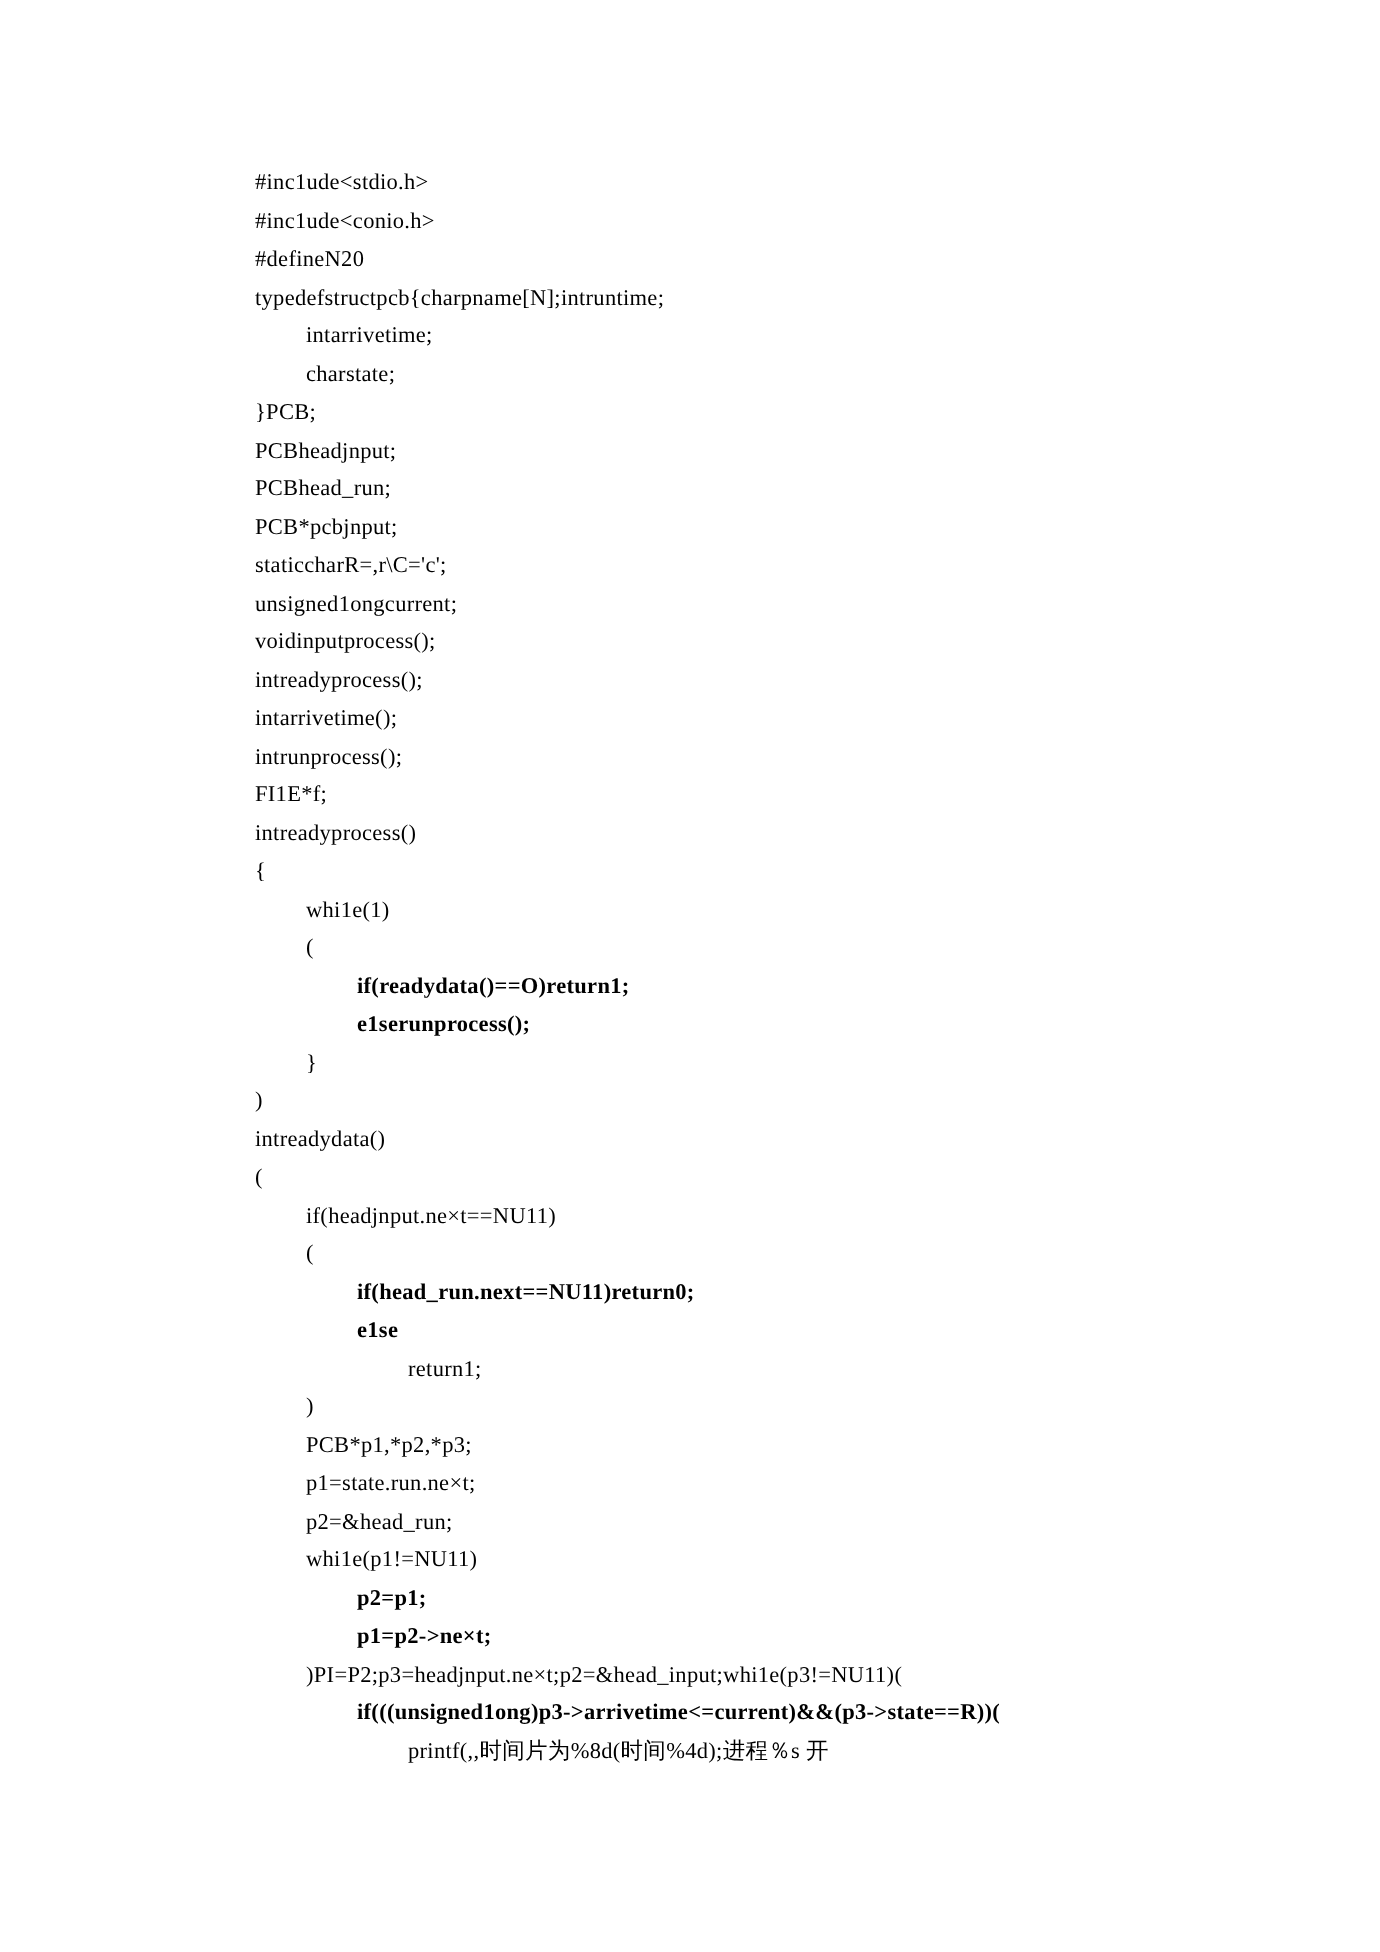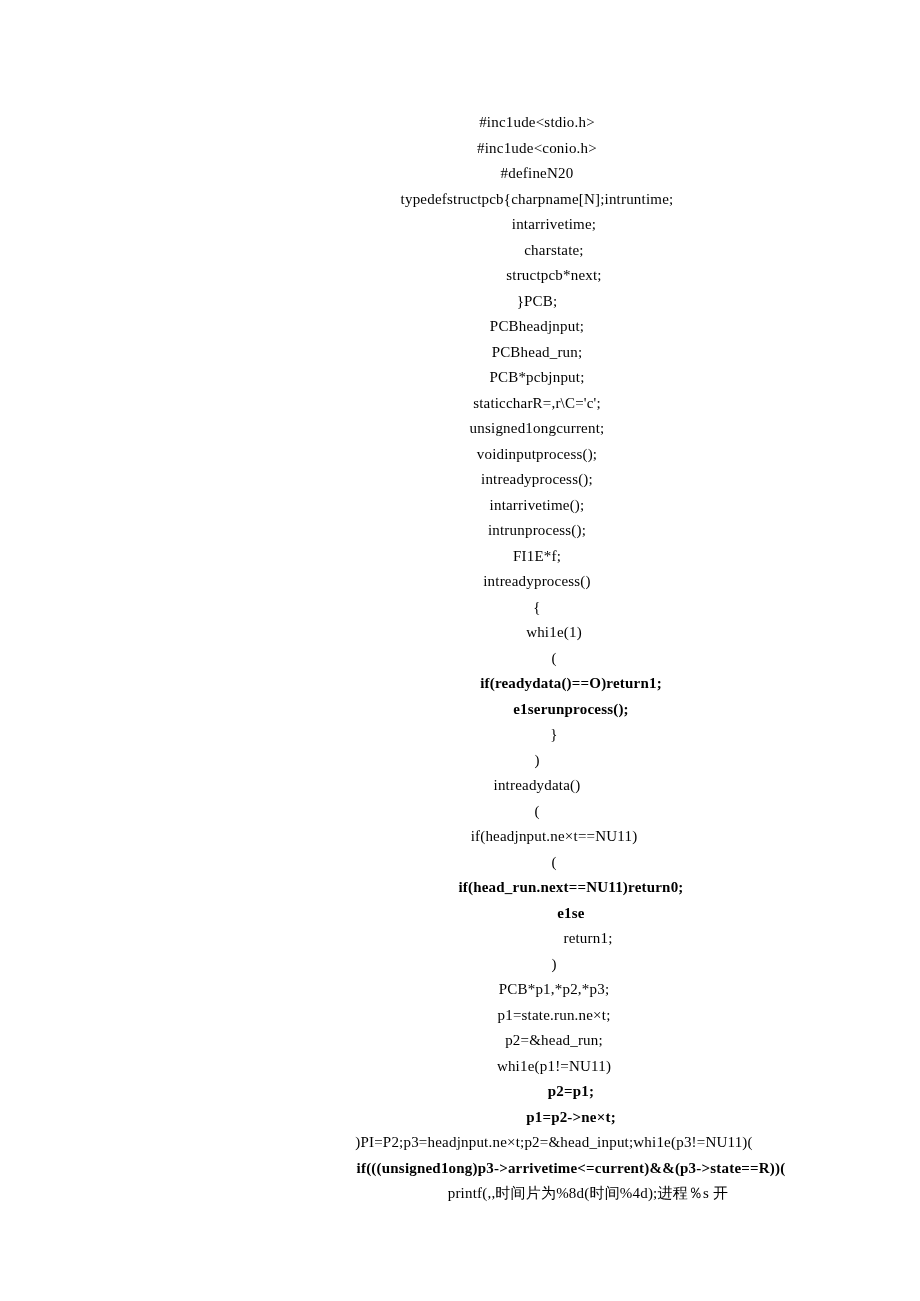--- a/index.html
+++ b/index.html
@@ -10,42 +10,40 @@
   }
   .page {
     width: 904px;
     min-height: 1301px;
     padding: 110px 0 0 170px;
     box-sizing: border-box;
     font-family: "Times New Roman", "SimSun", serif;
     font-size: 15px;
     color: #000000;
     line-height: 1.7;
-    text-align: center;
   }
   .code-line {
     white-space: pre;
     letter-spacing: 0.2px;
   }
   .indent1 { padding-left: 34px; }
   .indent2 { padding-left: 68px; font-weight: bold; }
   .indent3 { padding-left: 102px; }
 </style>
 </head>
 <body>
 
 <div class="page">
   <div>
     <div class="code-line">#inc1ude&lt;stdio.h&gt;</div>
     <div class="code-line">#inc1ude&lt;conio.h&gt;</div>
     <div class="code-line">#defineN20</div>
     <div class="code-line">typedefstructpcb{charpname[N];intruntime;</div>
     <div class="code-line indent1">intarrivetime;</div>
     <div class="code-line indent1">charstate;</div>
-    <div class="code-line indent1">structpcb*next;</div>
     <div class="code-line">}PCB;</div>
     <div class="code-line">PCBheadjnput;</div>
     <div class="code-line">PCBhead_run;</div>
     <div class="code-line">PCB*pcbjnput;</div>
     <div class="code-line">staticcharR=,r\C='c';</div>
     <div class="code-line">unsigned1ongcurrent;</div>
     <div class="code-line">voidinputprocess();</div>
     <div class="code-line">intreadyprocess();</div>
     <div class="code-line">intarrivetime();</div>
     <div class="code-line">intrunprocess();</div>

